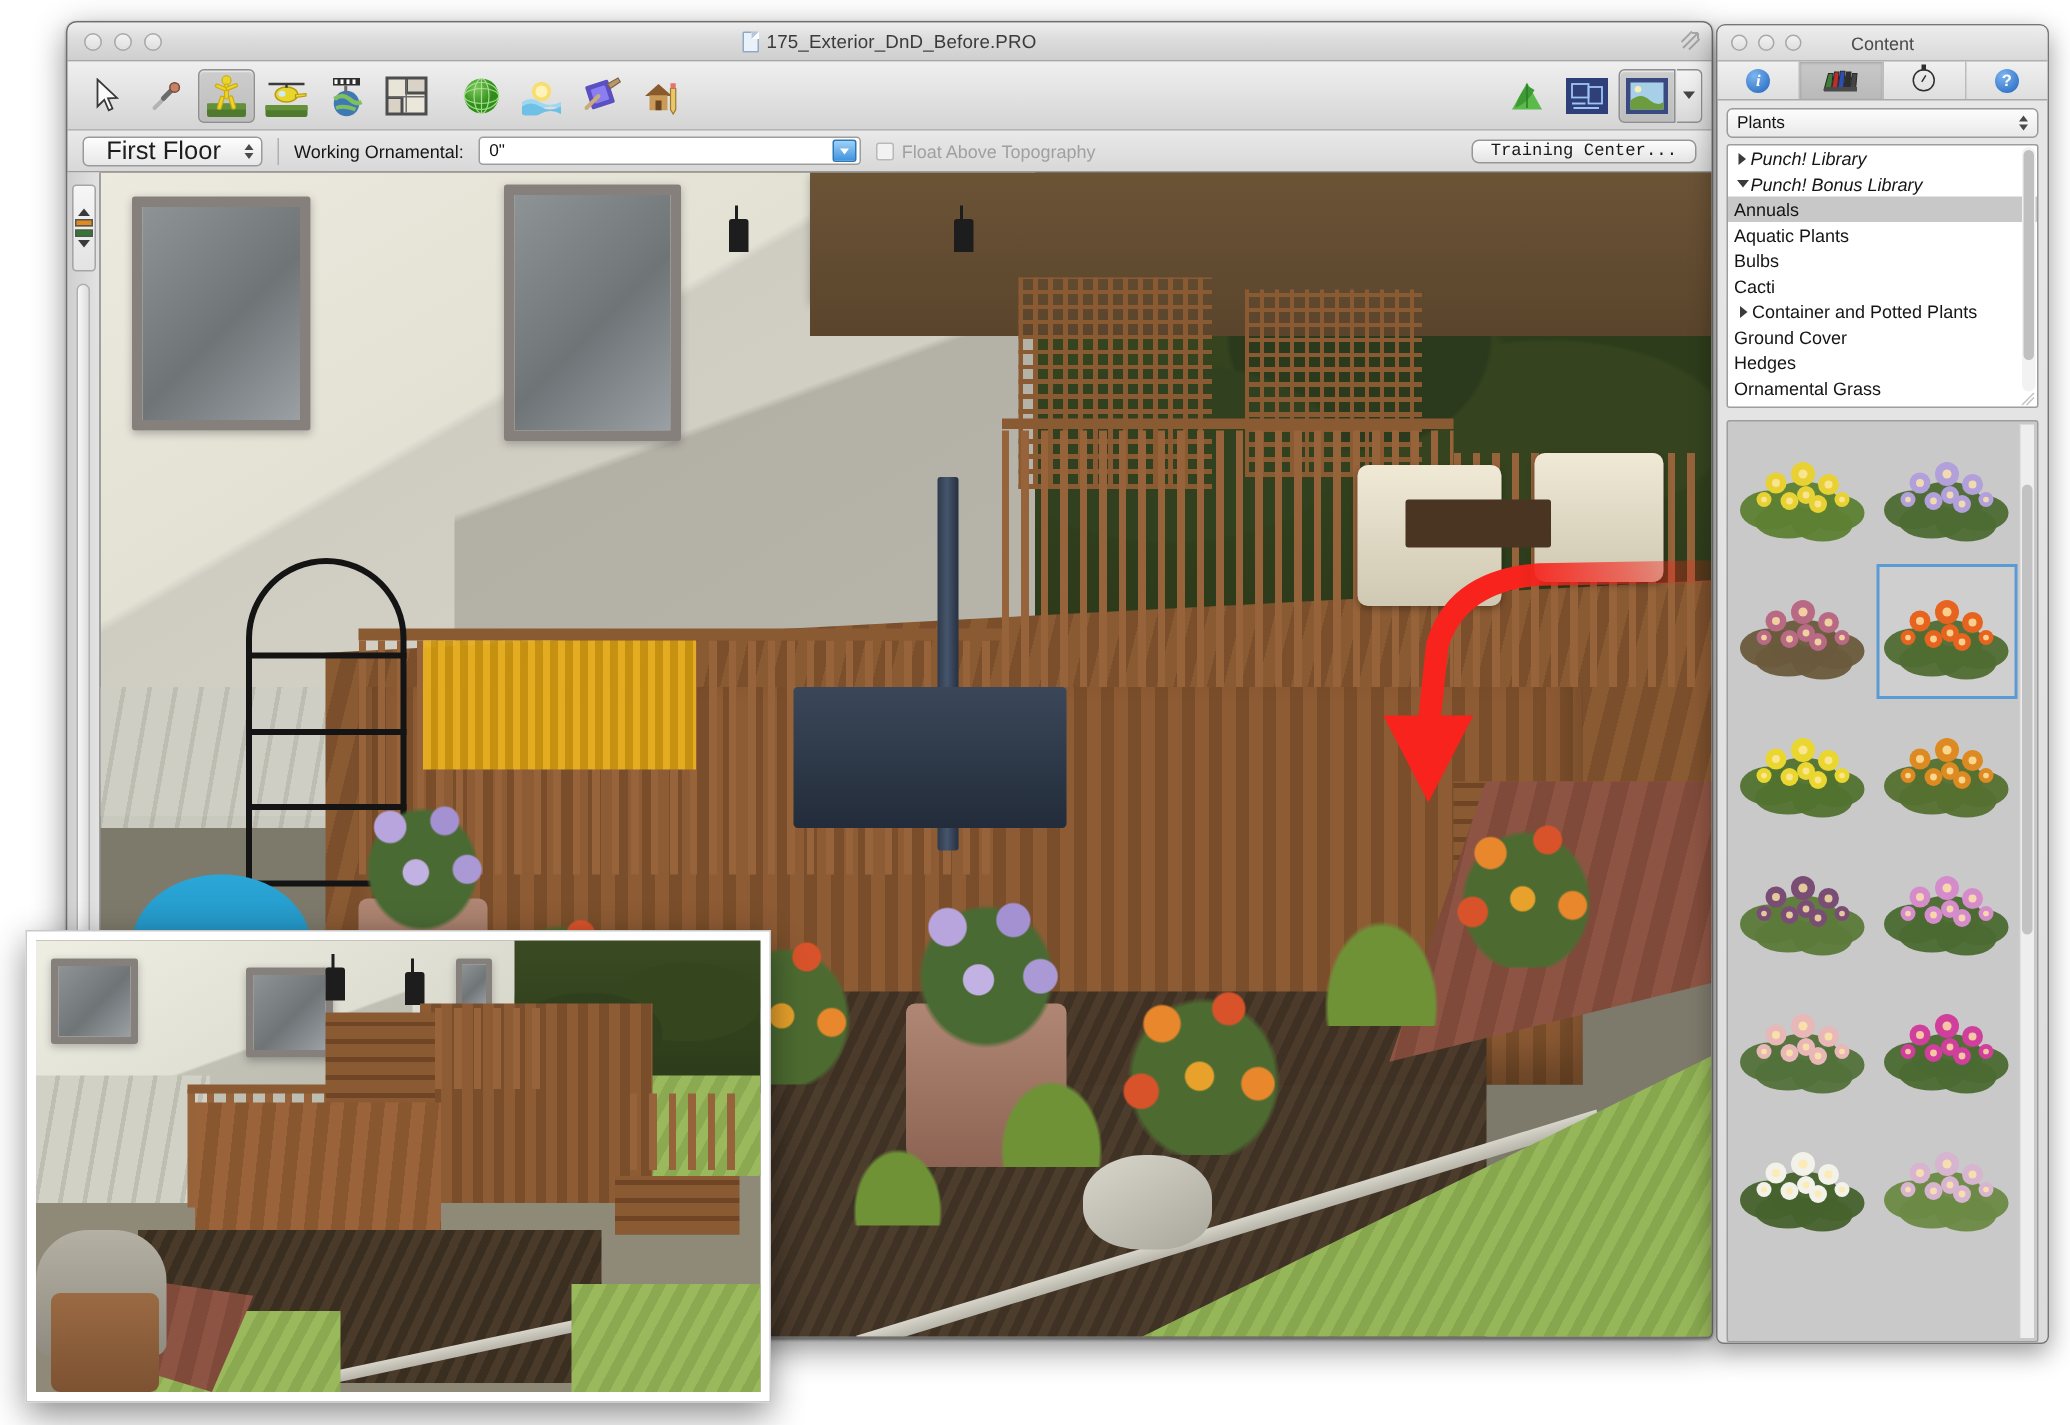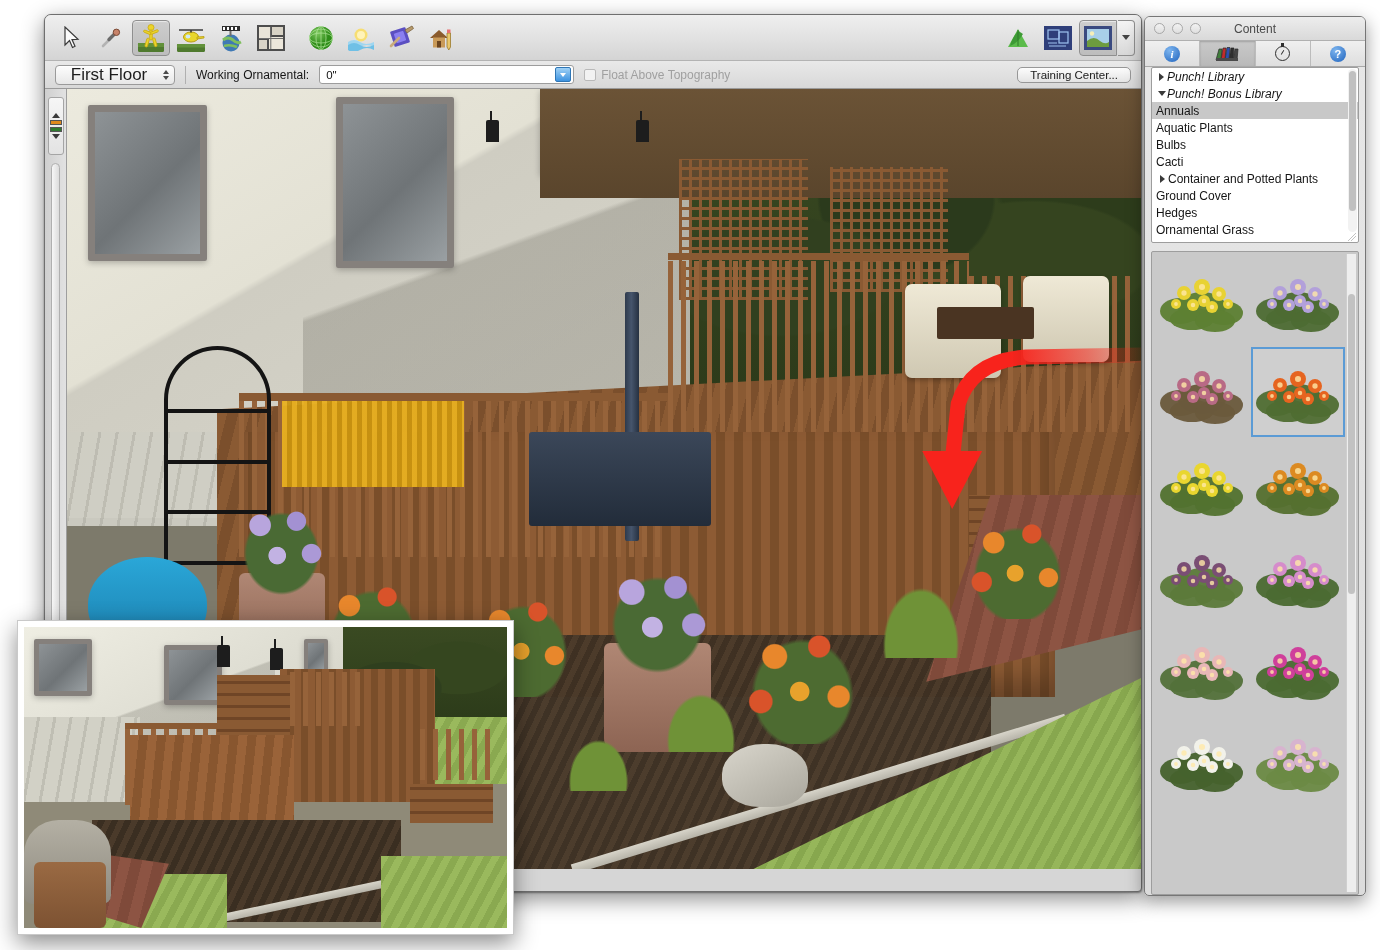--- a/index.html
+++ b/index.html
@@ -103,21 +103,21 @@
     background:linear-gradient(to bottom,#9fd1f6,#3e93e0);
     border:1px solid #2f76b5; display:flex;align-items:center;justify-content:center;
   }
   .combo .btn .cap{ border-top-color:#fff; border-left-width:3.5px;border-right-width:3.5px;border-top-width:4px;}
   .chk-wrap{ display:flex; align-items:center; gap:5px; color:#a0a0a0; }
   .chk { width:12px;height:12px;border:1px solid #b9b9b9;border-radius:2px;background:#f2f2f2;}
   .pushbtn {
     height:16px; padding:0 12px; border-radius:5px;
     background:linear-gradient(to bottom,#fcfcfc,#e4e4e4);
     border:1px solid #979797; font-size:11.5px; color:#1a1a1a;
-    display:flex; align-items:center;
+    display:flex; align-items:center;font-family:Liberation Mono, monospace;
   }
 
   
   .viewport-wrap { position:relative; height:780px; background:#c9c9c9; display:flex; }
   .ruler-left {
     width:22px; background:linear-gradient(to right,#cfcfcf,#e2e2e2);
     border-right:1px solid #9e9e9e; position:relative;
   }
   .elev-widget {
     position:absolute; left:3px; top:8px; width:16px; height:58px;
@@ -382,20 +382,35 @@
   }
   .inset-scene{ width:100%; height:100%; position:relative; overflow:hidden; background:#9a9483; }
 </style>
 </head>
 <body>
 
 <div class="root">
 
   <div class="app-window">
 
+    <div class="titlebar">
+      <div class="traffic">
+        <div class="tl"></div>
+        <div class="tl"></div>
+        <div class="tl"></div>
+      </div>
+      <div class="title-text">
+        <span class="doc-icon"></span>
+        <span>175_Exterior_DnD_Before.PRO</span>
+      </div>
+      <svg class="resize-grip" viewBox="0 0 14 14">
+        <path d="M2 12 L12 2 M1 8 L8 1 M6 13 L13 6" stroke="#777" stroke-width="1.3" fill="none"></path>
+        <path d="M12 2 l0 4 M12 2 l-4 0" stroke="#777" stroke-width="1.3" fill="none"></path>
+      </svg>
+    </div>
 
     <div class="toolbar1">
 
       <div class="tbtn">
         <svg width="17" height="24" viewBox="0 0 17 24">
           <path d="M2 1 L2 19 L6.5 14.5 L9.5 21.5 L12 20.3 L9 13.6 L15 13.3 Z" fill="#fbfbfb" stroke="#3a3a3a" stroke-width="1.2"></path>
         </svg>
       </div>
 
       <div class="tbtn">
@@ -691,20 +706,29 @@
         </svg>
       </div>
       <div class="cp-tab">
         <span class="icon-timer"></span>
       </div>
       <div class="cp-tab">
         <span class="icon-q">?</span>
       </div>
     </div>
 
+    <div class="cp-select-wrap">
+      <div class="cp-select">
+        <span>Plants</span>
+        <span class="updown">
+            <i class="u"></i>
+            <i class="d"></i>
+          </span>
+      </div>
+    </div>
 
     <div class="tree-box">
       <div id="tree-rows">
           <div class="trow indent-1">
             <span class="tw-arrow">
               <span class="r"></span>
             </span>
             <span>Punch! Library</span>
           </div>
           <div class="trow indent-1">

